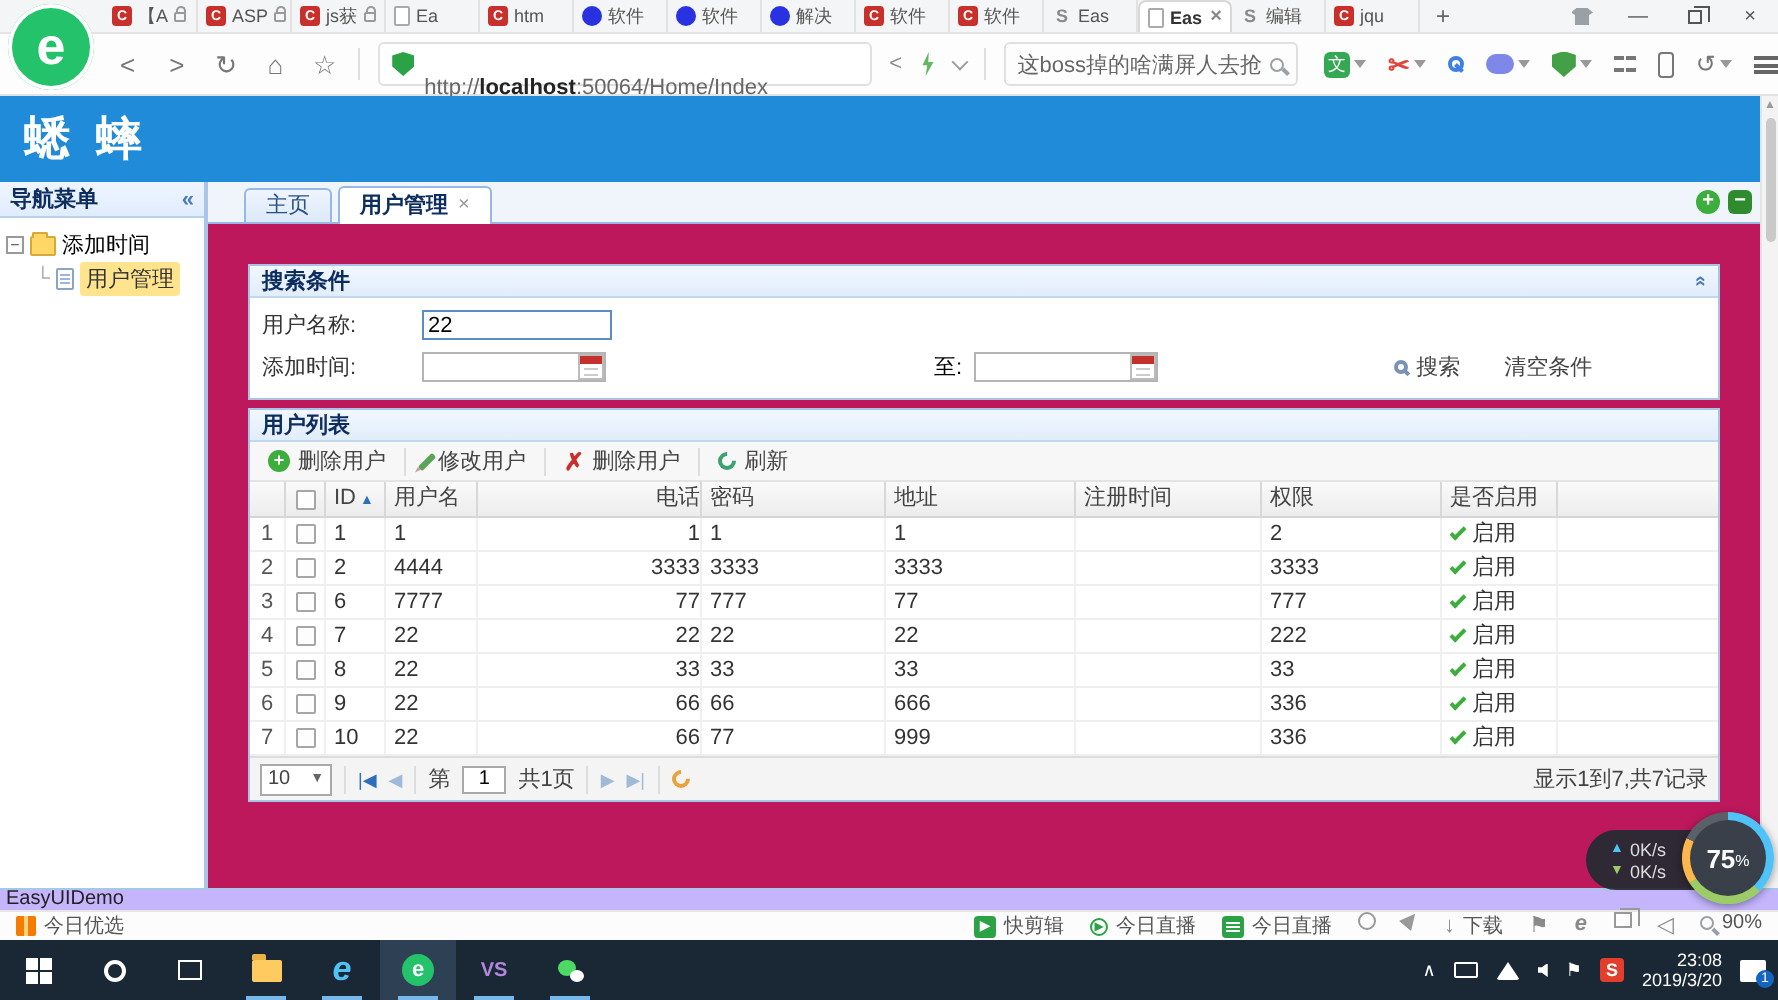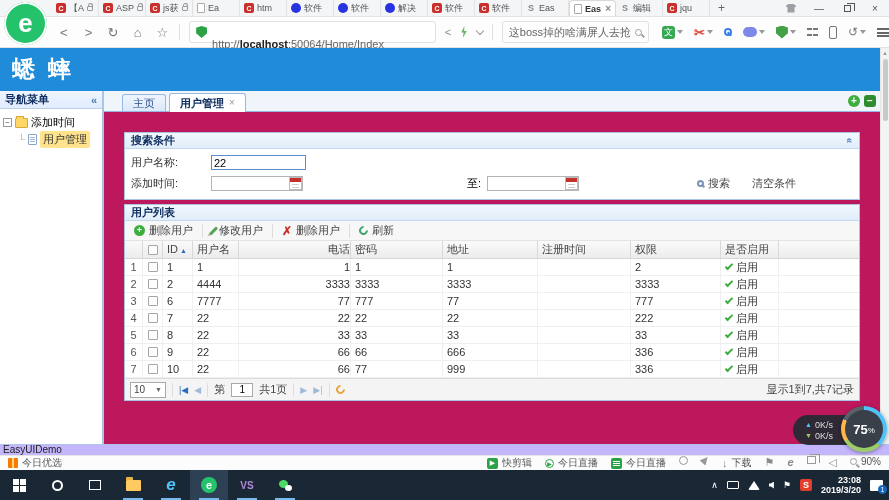--- a/index.html
+++ b/index.html
@@ -176,21 +176,21 @@
   .tb-360 { width:16px; height:16px; border-radius:50%; background:#23C26B; color:#fff; font-size:11px; font-weight:bold; display:flex; align-items:center; justify-content:center; }
   .tb-vs { color:#B388DC; font-size:10px; font-weight:bold; }
   .tb-wx { width:13px; height:11px; position:relative; }
   .tb-wx::before { content:""; position:absolute; left:0; top:0; width:9px; height:8px; background:#4CD964; border-radius:50%; }
   .tb-wx::after { content:""; position:absolute; right:0; bottom:0; width:7px; height:6px; background:#fff; border-radius:50%; }
   .tray { margin-left:auto; display:flex; align-items:center; gap:9px; padding-right:6px; font-size:9px; }
   .tr-kb { width:12px; height:8px; border:1px solid #fff; border-radius:1px; }
   .tr-wifi { width:0; height:0; border-left:6px solid transparent; border-right:6px solid transparent; border-bottom:9px solid #fff; border-radius:2px; }
   .tr-vol { width:5px; height:7px; background:#fff; clip-path:polygon(0 30%,40% 30%,100% 0,100% 100%,40% 70%,0 70%); }
   .tr-sg { width:12px; height:12px; background:#E23E2B; border-radius:2px; color:#fff; font-size:9px; font-weight:bold; display:flex; align-items:center; justify-content:center; }
-  .clock { text-align:right; line-height:10px; font-size:9px;font-weight:bold; }
+  .clock { text-align:right; line-height:10px; font-size:9px; }
   .notif { width:13px; height:11px; background:#fff; border-radius:1px; position:relative; }
   .notif .badge { position:absolute; right:-4px; bottom:-3px; width:9px; height:9px; background:#1565C0; border-radius:50%; color:#fff; font-size:7px; display:flex; align-items:center; justify-content:center; }
 
   
   .widget { position:absolute; top:406px; left:793px; width:96px; height:48px; z-index:60; }
   .wpill { position:absolute; left:0; top:9px; width:74px; height:30px; background:rgba(38,43,51,.94); border-radius:15px; color:#DDD; font-size:9px; display:flex; flex-direction:column; justify-content:center; gap:1px; padding-left:12px; }
   .wrow { display:flex; align-items:center; gap:3px; }
   .up-ar { color:#4FC3F7; font-size:7px; }
   .dn-ar { color:#9CCC65; font-size:7px; }
   .wcirc { position:absolute; right:2px; top:0; width:46px; height:46px; border-radius:50%; background:conic-gradient(#4FC3F7 0 38%, #9CCC65 38% 66%, #FFB74D 66% 82%, #5A6068 82% 100%); display:flex; align-items:center; justify-content:center; box-shadow:0 1px 4px rgba(0,0,0,.4); }

